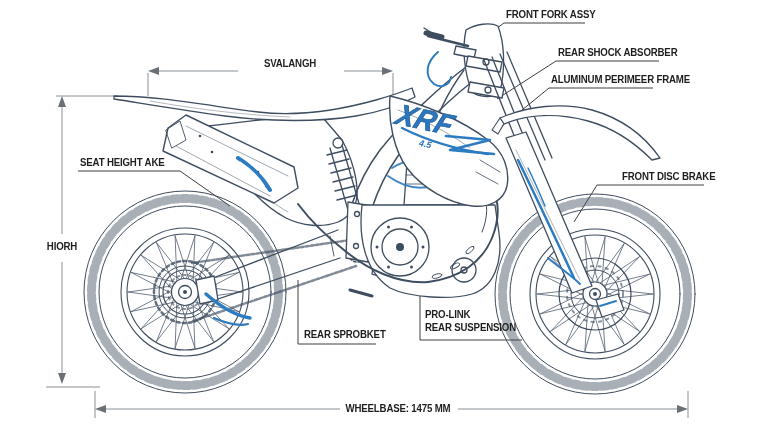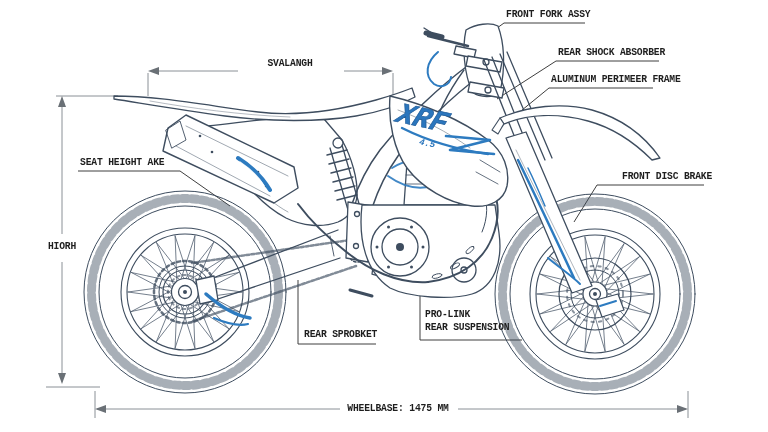--- a/index.html
+++ b/index.html
@@ -1,17 +1,17 @@
 <!DOCTYPE html>
 <html><head>
 <meta charset="utf-8">
 <style>
   html,body{margin:0;padding:0;background:#e8e8e8;}
   .stage{position:relative;width:768px;height:432px;background:#ffffff;overflow:hidden;
-         font-family:Liberation Mono, monospace;}
+         font-family:Liberation Sans, sans-serif;}
   svg{position:absolute;left:0;top:0;}
   .lbl{position:absolute;font-weight:700;font-size:11px;line-height:1.18;color:#1e1e1e;
        letter-spacing:-0.2px;white-space:nowrap;transform:scaleX(.88);transform-origin:0 0;}
   .lbl.center{text-align:center;transform:scaleX(.88);transform-origin:50% 0;}
   #lbl-front-fork{left:506px;top:8px;}
   #lbl-rear-shock{left:558px;top:46px;}
   #lbl-frame{left:551px;top:73px;}
   #lbl-front-brake{left:622px;top:170px;}
   #lbl-seat-height{left:80px;top:156px;}
   #lbl-hiorh{left:22px;top:240px;width:80px;}

